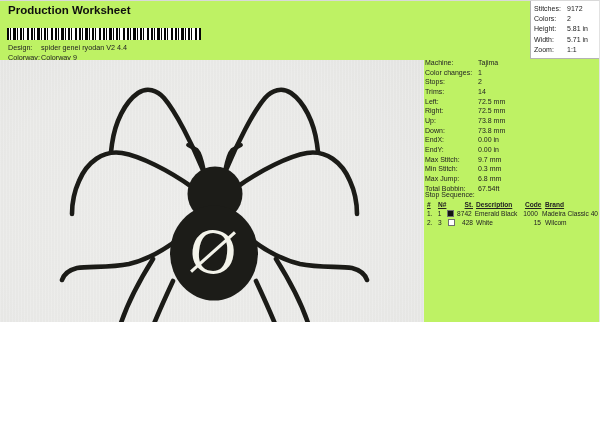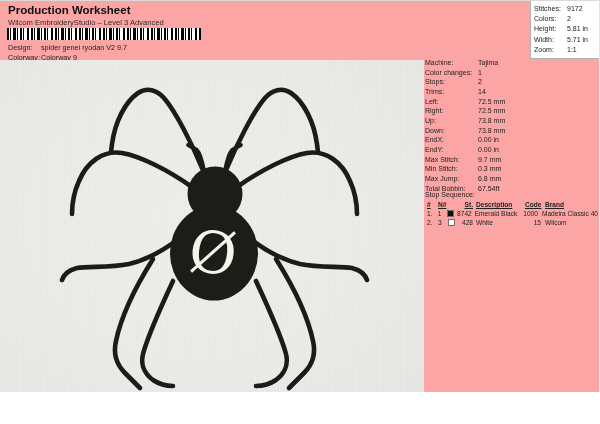--- a/index.html
+++ b/index.html
@@ -1,19 +1,19 @@
 <!DOCTYPE html>
 <html><head>
 <meta charset="utf-8">
 <style>
   * { margin:0; padding:0; box-sizing:border-box; }
   html,body { background:#fff; }
   .page {
-    position:relative; width:600px; height:392px;
-    background:#fca5a5; overflow:hidden;
+    position:relative; width:600px; height:322px;
+    background:#bef264; overflow:hidden;
     font-family:"Liberation Sans", sans-serif; color:#1c1c1c;
     border-top:1px solid #d9d9d9; border-right:1px solid #e2e2e2;
   }
   .abs { position:absolute; }
   
   .pw-title { left:8px; top:3px; font-size:11.5px; font-weight:bold; color:#0e0e0e; }
   .pw-sub   { left:8px; top:17px; font-size:7.6px; color:#2a2a2a; }
   .barcode  { left:7px; top:27px; width:194px; height:12px;
     background:repeating-linear-gradient(90deg,
       #050505 0 2px, #fff 2px 3px, #050505 3px 4px, #fff 4px 6px,
@@ -63,25 +63,24 @@
   .f-saved   { position:absolute; left:186px; top:3px; }
   .f-printed { position:absolute; left:352px; top:3px; }
   .f-page    { position:absolute; right:7px; top:3px; }
 </style>
 </head>
 <body>
 
 <div class="page">
 
   <div class="abs pw-title">Production Worksheet</div>
-  <div class="abs pw-sub">Wilcom EmbroideryStudio – Level 3 Advanced</div>
   <div class="abs barcode"></div>
   <div class="abs meta-row row-design">
     <span class="lbl">Design:</span>
-    <span class="val">spider genei ryodan V2 9.7</span>
+    <span class="val">spider genei ryodan V2 4.4</span>
   </div>
   <div class="abs meta-row row-colorway">
     <span class="lbl">Colorway:</span>
     <span class="val">Colorway 9</span>
   </div>
 
   <div class="abs summary">
     <div class="srow">
       <span class="slbl">Stitches:</span>
       <span>9172</span>

